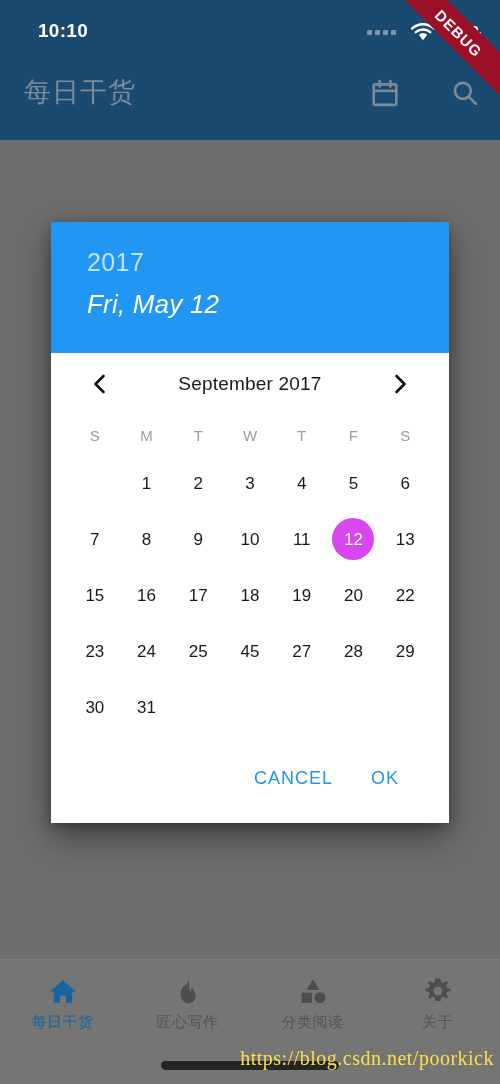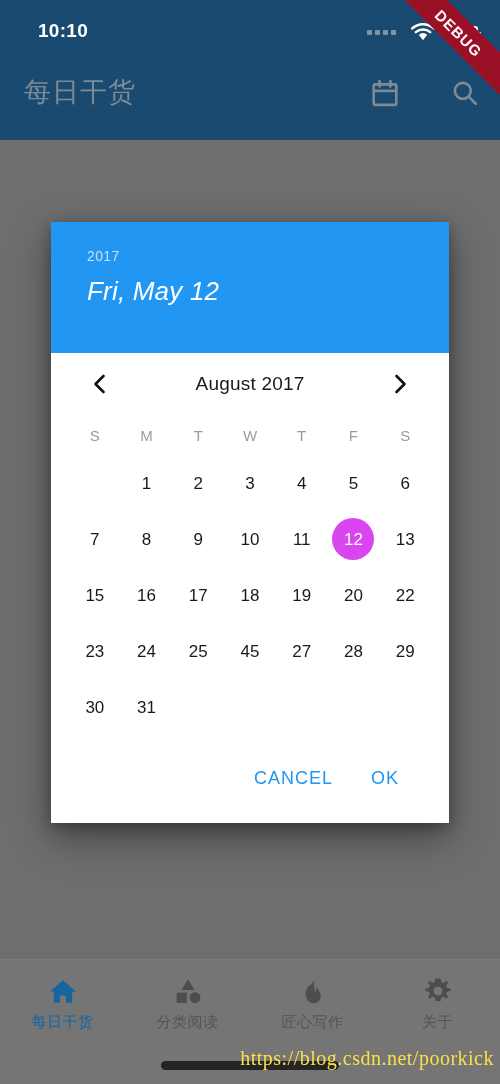--- a/index.html
+++ b/index.html
@@ -202,21 +202,21 @@
     z-index: 20;
     overflow: hidden;
   }
   .dialog-header {
     background: #2196f3;
     height: 131px;
     padding: 26px 36px 0 36px;
     box-sizing: border-box;
   }
   .dialog-year {
-    font-size: 14px;
+    font-size: 25px;
     color: rgba(255,255,255,0.72);
     letter-spacing: 0.4px;
   }
   .dialog-date {
     margin-top: 12px;
     font-size: 26px;
     color: #ffffff;
     letter-spacing: 0.2px;
     font-style: italic;
   }
@@ -354,36 +354,36 @@
           <svg viewBox="0 0 26 26" width="28" height="28">
             <path d="M13 3 L25 13.5 H21.5 V24 H15.8 V17.2 H10.2 V24 H4.5 V13.5 H1 Z" fill="#1565a0"></path>
           </svg>
         </div>
         <div class="nav-label">每日干货</div>
       </div>
 
       <div class="nav-item">
         <div class="nav-icon">
           <svg viewBox="0 0 26 26" width="28" height="28">
+            <path d="M14 1.5 C14 7 9 7.5 7 11.5 C4.5 16.5 7.5 24.5 13.5 24.5 C19 24.5 21.5 19 19.5 14.5 C18.6 12.5 17.2 11.5 17 9.5 C15.6 11 15.2 13 15.5 15.2 C14 13 14 8 14 1.5 Z" fill="#4d4d4d"></path>
+            <path d="M13.2 13.5 C12 15.2 10.8 16.8 10.8 18.6 C10.8 20.8 12 22 13.5 22 C15.2 22 16.4 20.6 16.4 18.8 C16.4 17 15 15.6 13.2 13.5 Z" fill="#ffffff" opacity="0"></path>
+          </svg>
+        </div>
+        <div class="nav-label">匠心写作</div>
+      </div>
+
+      <div class="nav-item">
+        <div class="nav-icon">
+          <svg viewBox="0 0 26 26" width="28" height="28">
             <path d="M13 2 L19 12 H7 Z" fill="#4d4d4d"></path>
             <rect x="2.5" y="14.5" width="9.5" height="9.5" fill="#4d4d4d"></rect>
             <circle cx="19.5" cy="19.2" r="5" fill="#4d4d4d"></circle>
           </svg>
         </div>
         <div class="nav-label">分类阅读</div>
-      </div>
-
-      <div class="nav-item">
-        <div class="nav-icon">
-          <svg viewBox="0 0 26 26" width="28" height="28">
-            <path d="M14 1.5 C14 7 9 7.5 7 11.5 C4.5 16.5 7.5 24.5 13.5 24.5 C19 24.5 21.5 19 19.5 14.5 C18.6 12.5 17.2 11.5 17 9.5 C15.6 11 15.2 13 15.5 15.2 C14 13 14 8 14 1.5 Z" fill="#4d4d4d"></path>
-            <path d="M13.2 13.5 C12 15.2 10.8 16.8 10.8 18.6 C10.8 20.8 12 22 13.5 22 C15.2 22 16.4 20.6 16.4 18.8 C16.4 17 15 15.6 13.2 13.5 Z" fill="#ffffff" opacity="0"></path>
-          </svg>
-        </div>
-        <div class="nav-label">匠心写作</div>
       </div>
 
       <div class="nav-item">
         <div class="nav-icon">
           <svg viewBox="0 0 26 26" width="28" height="28">
             <path d="M13 1.5 l2.4 0 0.6 3.2 2.1 0.9 2.6-1.9 1.7 1.7 -1.9 2.6 0.9 2.1 3.2 0.6 0 2.4 -3.2 0.6 -0.9 2.1 1.9 2.6 -1.7 1.7 -2.6-1.9 -2.1 0.9 -0.6 3.2 -2.4 0 -2.4 0 -0.6-3.2 -2.1-0.9 -2.6 1.9 -1.7-1.7 1.9-2.6 -0.9-2.1 -3.2-0.6 0-2.4 3.2-0.6 0.9-2.1 -1.9-2.6 1.7-1.7 2.6 1.9 2.1-0.9 0.6-3.2 z" fill="#4d4d4d"></path>
             <circle cx="13" cy="13" r="4.2" fill="#757575"></circle>
           </svg>
         </div>
         <div class="nav-label">关于</div>
@@ -402,21 +402,21 @@
       <div class="dialog-date">Fri, May 12</div>
     </div>
 
     <div class="dialog-body">
       <div class="month-nav">
         <div class="chev">
           <svg viewBox="0 0 24 24" width="24" height="24">
             <path d="M15.5 4 L7.5 12 L15.5 20" fill="none" stroke="#111111" stroke-width="2.6" stroke-linecap="round" stroke-linejoin="round"></path>
           </svg>
         </div>
-        <div class="month-label">August 2017</div>
+        <div class="month-label">September 2017</div>
         <div class="chev">
           <svg viewBox="0 0 24 24" width="24" height="24">
             <path d="M8.5 4 L16.5 12 L8.5 20" fill="none" stroke="#111111" stroke-width="2.6" stroke-linecap="round" stroke-linejoin="round"></path>
           </svg>
         </div>
       </div>
 
       <div class="cal-grid" id="cal-grid">
           <div class="wd">S</div>
           <div class="wd">M</div>

